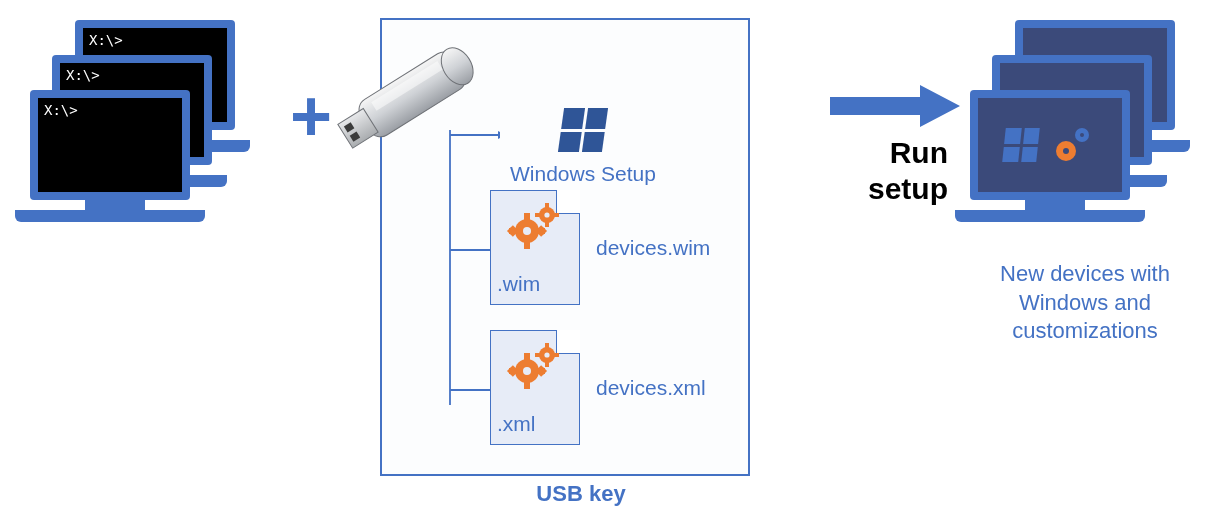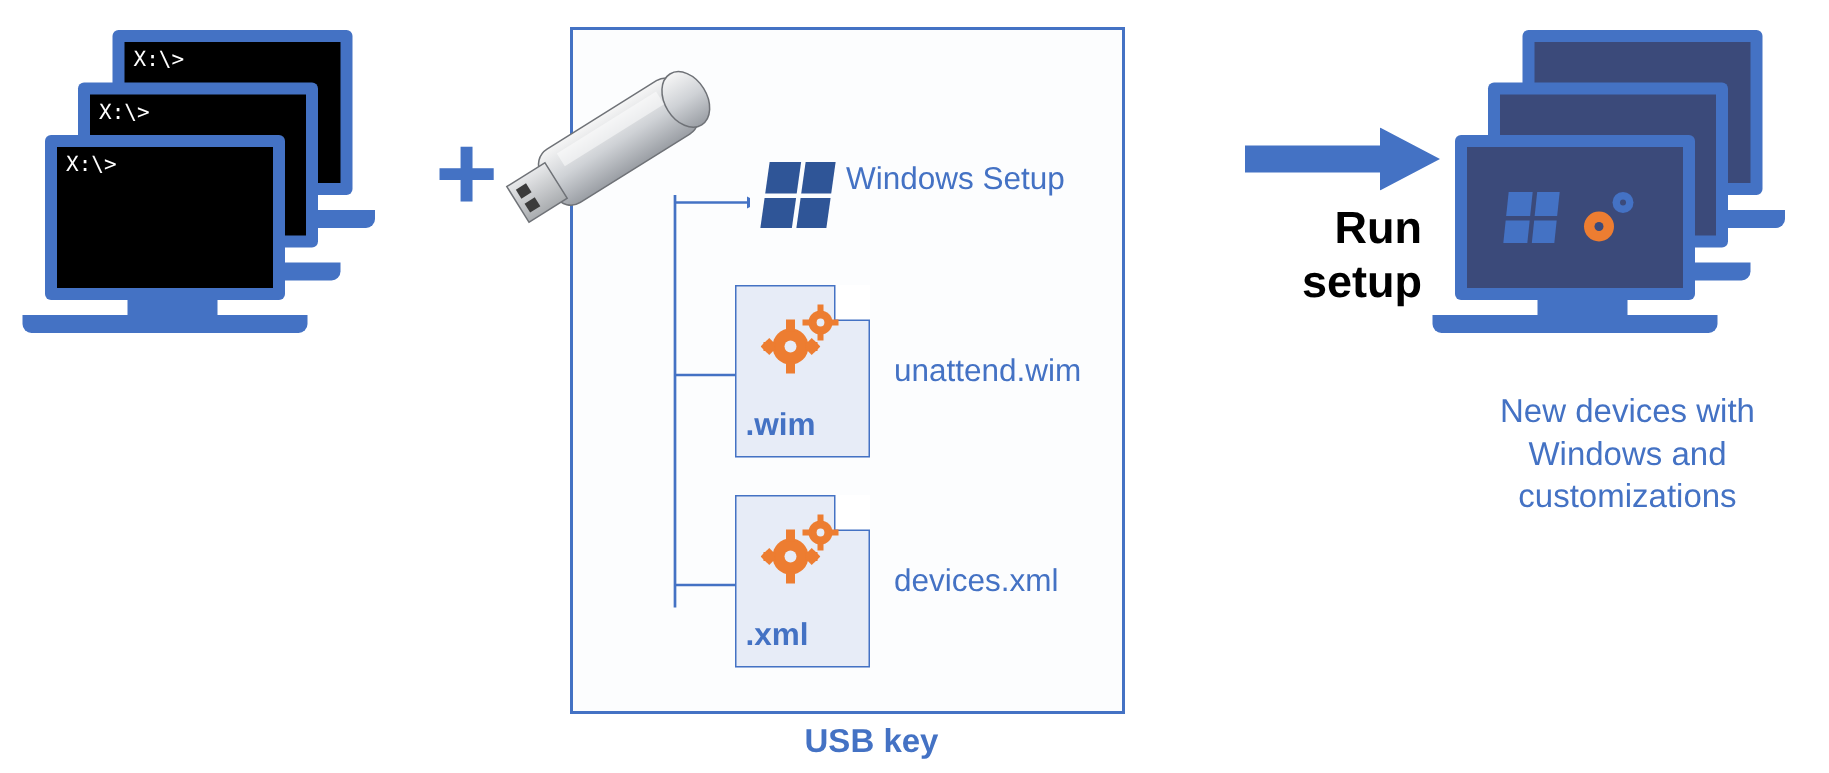--- a/index.html
+++ b/index.html
@@ -93,21 +93,21 @@
   }
   
   .tree {
     position:absolute; left:440px; top:130px;
     width:60px; height:300px;
     pointer-events:none;
   }
   
   .win-setup {
     position:absolute; left:510px; top:108px;
-    display:flex; align-items:flex-start; gap:10px;
+    display:flex; align-items:center; gap:10px;flex-direction:column;
   }
   .winlogo {
     width:44px; height:44px;
     display:grid; grid-template-columns:1fr 1fr; grid-template-rows:1fr 1fr; gap:3px;
     transform: skewX(-8deg);
   }
   .winlogo span { background:#2f5597; }
   .setup-txt { font-size:21px; color:#4472c4; }
   
   .file-row {
@@ -125,21 +125,21 @@
     padding:6px 6px 8px 6px;
   }
   .file-icon .fold {
     position:absolute; right:-1px; top:-1px;
     width:24px; height:24px;
     background:#fff;
     border-left:1.5px solid #4472c4;
     border-bottom:1.5px solid #4472c4;
   }
   .file-icon .ext {
-    font-size:21px; color:#4472c4; font-weight:700;
+    font-size:21px; color:#4472c4; font-weight:400;
   }
   .file-gears { position:relative; width:56px; height:50px; align-self:center; margin-top:4px;}
   .file-label { font-size:21px; color:#4472c4; }
   
   .big-arrow {
     position:absolute; left:830px; top:85px;
     width:130px; height:42px;
   }
   .arrow-label {
     position:absolute; left:848px; top:135px; width:100px;
@@ -267,21 +267,21 @@
                 <rect x="-2" y="6" width="4" height="6"></rect>
               <rect x="-12" y="-2" width="6" height="4"></rect>
                 <rect x="6" y="-2" width="6" height="4"></rect>
             </g>
             <circle cx="40" cy="14" r="2.6" fill="#e7ecf7"></circle>
           </g>
         </svg>
       </div>
       <div class="ext">.wim</div>
     </div>
-    <div class="file-label">unattend.wim</div>
+    <div class="file-label">devices.wim</div>
   </div>
 
   <div class="file-row xml">
     <div class="file-icon">
       <div class="fold"></div>
       <div class="file-gears">
         <svg viewBox="0 0 56 50" width="56" height="50">
           <g class="gear-o">
             <circle cx="20" cy="30" r="12"></circle>
             <g transform="translate(20,30)">

